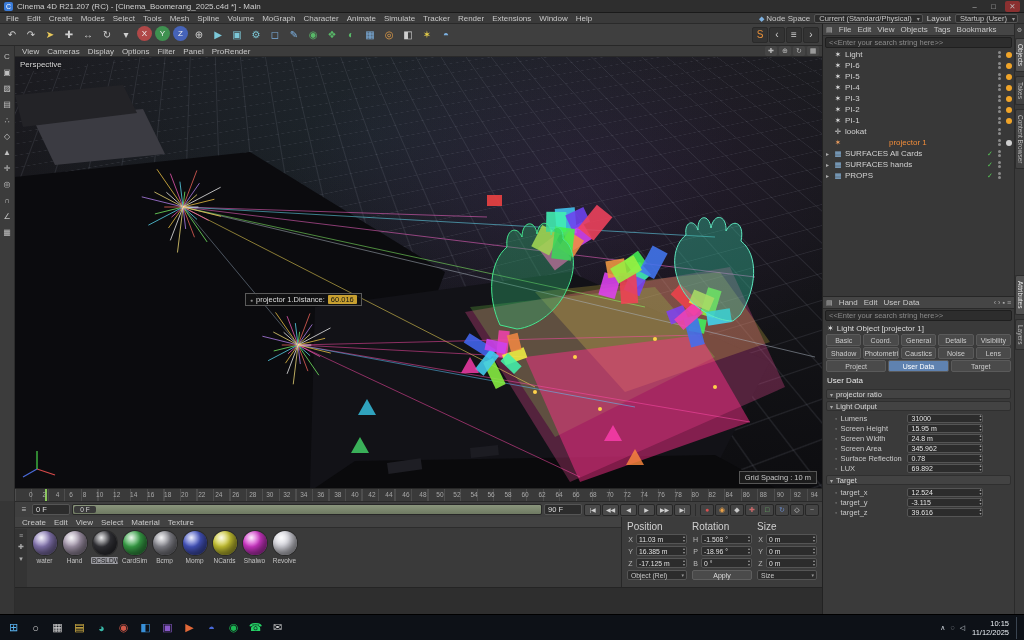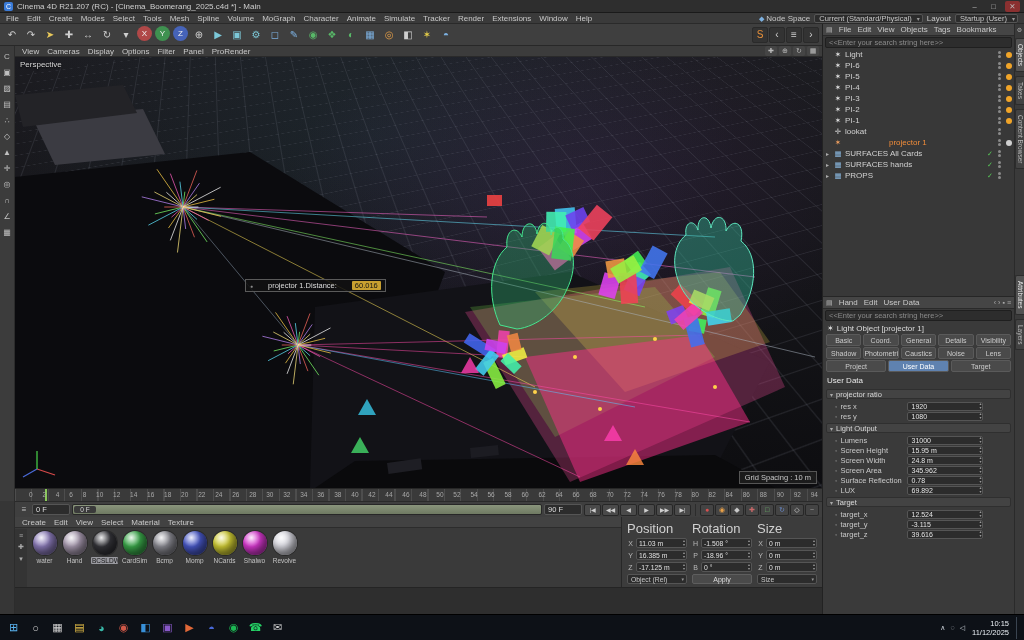--- a/index.html
+++ b/index.html
@@ -42,21 +42,21 @@
       radial-gradient(ellipse 420px 260px at 70% 32%, rgba(130,60,170,.15), transparent 70%),
       radial-gradient(ellipse 520px 300px at 45% 18%, rgba(60,140,160,.10), transparent 70%),
       linear-gradient(#1c1c21 0%, #141418 55%, #0d0d10 100%); }
   .grid3d { position:absolute; left:-420px; top:-430px; width:1900px; height:1300px;
     background-image:
       repeating-linear-gradient(0deg, rgba(145,150,165,.15) 0 1px, transparent 1px 30px),
       repeating-linear-gradient(90deg, rgba(145,150,165,.15) 0 1px, transparent 1px 30px);
     transform:perspective(850px) rotateX(60deg) rotateZ(-24deg); transform-origin:55% 42%; }
   #scene { position:absolute; left:0; top:0; width:807px; height:431px; }
   #vp-label { position:absolute; left:5px; top:3px; font-size:8px; color:#d8d8d8; text-shadow:0 1px 2px #000; }
-  #hud { position:absolute; left:230px; top:222px; background:rgba(18,18,18,.85); border:1px solid #5a5a5a; padding:1px 4px; display:flex; gap:15px; align-items:center; font-size:7.5px; color:#ddd; }
+  #hud { position:absolute; left:230px; top:236px; background:rgba(18,18,18,.85); border:1px solid #5a5a5a; padding:1px 4px; display:flex; gap:3px; align-items:center; font-size:7.5px; color:#ddd; }
   #hud::before { content:"●"; color:#8a8a8a; font-size:5px; }
   #hud-value { background:#c8a030; color:#141414; padding:0 3px; border-radius:1px; }
   #grid-spacing { position:absolute; right:5px; bottom:4px; background:rgba(30,30,30,.85); border:1px solid #555; padding:1px 5px; font-size:7.5px; color:#c8c8c8; }
 
   
   #ruler { position:absolute; left:15px; top:488px; width:807px; height:13px; background:#3a3a3a; border-top:1px solid #262626; font-size:6.5px; color:#a8a8a8;
     background-image:repeating-linear-gradient(90deg, rgba(90,90,90,.6) 0 1px, transparent 1px 16.5px); }
   #ruler .ticks { position:absolute; left:14px; right:4px; top:2px; display:flex; justify-content:space-between; }
   #frame-marker { position:absolute; left:30px; top:0; width:2px; height:13px; background:#8acb58; }
   #playbar { position:absolute; left:15px; top:501px; width:807px; height:16px; background:#3f3f3f; border-top:1px solid #2a2a2a; display:flex; align-items:center; gap:2px; padding:0 3px; }
@@ -73,21 +73,21 @@
   #mat-strip { position:absolute; left:0; top:12px; bottom:0; width:12px; background:#343434; display:flex; flex-direction:column; align-items:center; gap:4px; padding-top:3px; }
   .mstrip { font-size:7px; color:#aaa; }
   #mat-menus { height:11px; display:flex; align-items:center; font-size:8px; background:#424242; border-bottom:1px solid #2c2c2c; padding-left:3px; }
   .swatches { display:flex; gap:3px; padding:3px 4px 0 16px; }
   .swatch { width:27px; display:flex; flex-direction:column; align-items:center; }
   .sphere { width:24px; height:24px; border-radius:50%; background-color:#888;
     background-image:radial-gradient(circle at 35% 28%, rgba(255,255,255,.9), rgba(255,255,255,0) 40%);
     box-shadow:inset -4px -5px 7px rgba(0,0,0,.55), 0 0 0 1px #2a2a2a; }
   .swatch-label { font-size:6.5px; margin-top:2px; max-width:27px; overflow:hidden; white-space:nowrap; color:#c4c4c4; padding:0 1px; border-radius:1px; }
   #coords { flex:1; background:#3c3c3c; padding:4px 5px 2px 5px; display:grid; grid-template-columns:1fr 1fr 1fr; column-gap:5px; font-size:7px; }
-  .ctitle { color:#d0d0d0; margin-bottom:2px; font-size:13px; }
+  .ctitle { color:#d0d0d0; margin-bottom:2px; font-size:10px; }
   .crow { display:flex; align-items:center; gap:2px; margin-bottom:2px; }
   .axis { width:7px; text-align:center; color:#b8b8b8; }
   .cinput { flex:1; height:10px; background:#2c2c2c; border:1px solid #555; border-radius:2px; display:flex; align-items:center; padding:0 1px 0 2px; }
   .cinput .val { flex:1; font-size:6.8px; color:#e0e0e0; white-space:nowrap; overflow:hidden; }
   .steppers { display:flex; flex-direction:column; color:#9a9a9a; }
   .steppers::before { content:"▴"; font-size:4px; line-height:4px; }
   .steppers::after { content:"▾"; font-size:4px; line-height:4px; }
   .cfoot { margin-top:1px; }
   .cdrop { height:10px; background:#2c2c2c; border:1px solid #555; border-radius:2px; display:flex; align-items:center; padding:0 10px 0 3px; position:relative; white-space:nowrap; font-size:6.8px; }
   .cdrop::after { content:"▾"; position:absolute; right:2px; font-size:5px; color:#999; }
@@ -827,40 +827,20 @@
     <div class="am-tabs">
 
     <span class="am-tab" data-name="attribute-tab">Project</span>
         <span class="am-tab" data-name="attribute-tab" style="background: rgb(95, 130, 176); color: rgb(255, 255, 255);">User Data</span>
         <span class="am-tab" data-name="attribute-tab">Target</span>
       </div>
     <div class="am-title" data-name="user-data-section-title">User Data</div>
 
 
     <div class="am-group" data-name="group-header-projector-ratio">projector ratio</div>
-    <div>
-
-        <div class="am-row indent" data-name="attribute-field-row">
-          <span class="am-handle" data-name="field-handle-icon"></span>
-          <span class="am-label" data-name="field-label">res x</span>
-          <span class="ainput" data-name="field-input">
-            <span class="val">1920</span>
-            <span class="steppers" data-name="stepper-arrows"></span>
-          </span>
-        </div>
-
-        <div class="am-row indent" data-name="attribute-field-row">
-          <span class="am-handle" data-name="field-handle-icon"></span>
-          <span class="am-label" data-name="field-label">res y</span>
-          <span class="ainput" data-name="field-input">
-            <span class="val">1080</span>
-            <span class="steppers" data-name="stepper-arrows"></span>
-          </span>
-        </div>
-      </div>
 
     <div class="am-group" data-name="group-header-light-output">Light Output</div>
     <div>
 
         <div class="am-row indent" data-name="attribute-field-row">
           <span class="am-handle" data-name="field-handle-icon"></span>
           <span class="am-label" data-name="field-label">Lumens</span>
           <span class="ainput" data-name="field-input">
             <span class="val">31000</span>
             <span class="steppers" data-name="stepper-arrows"></span>

